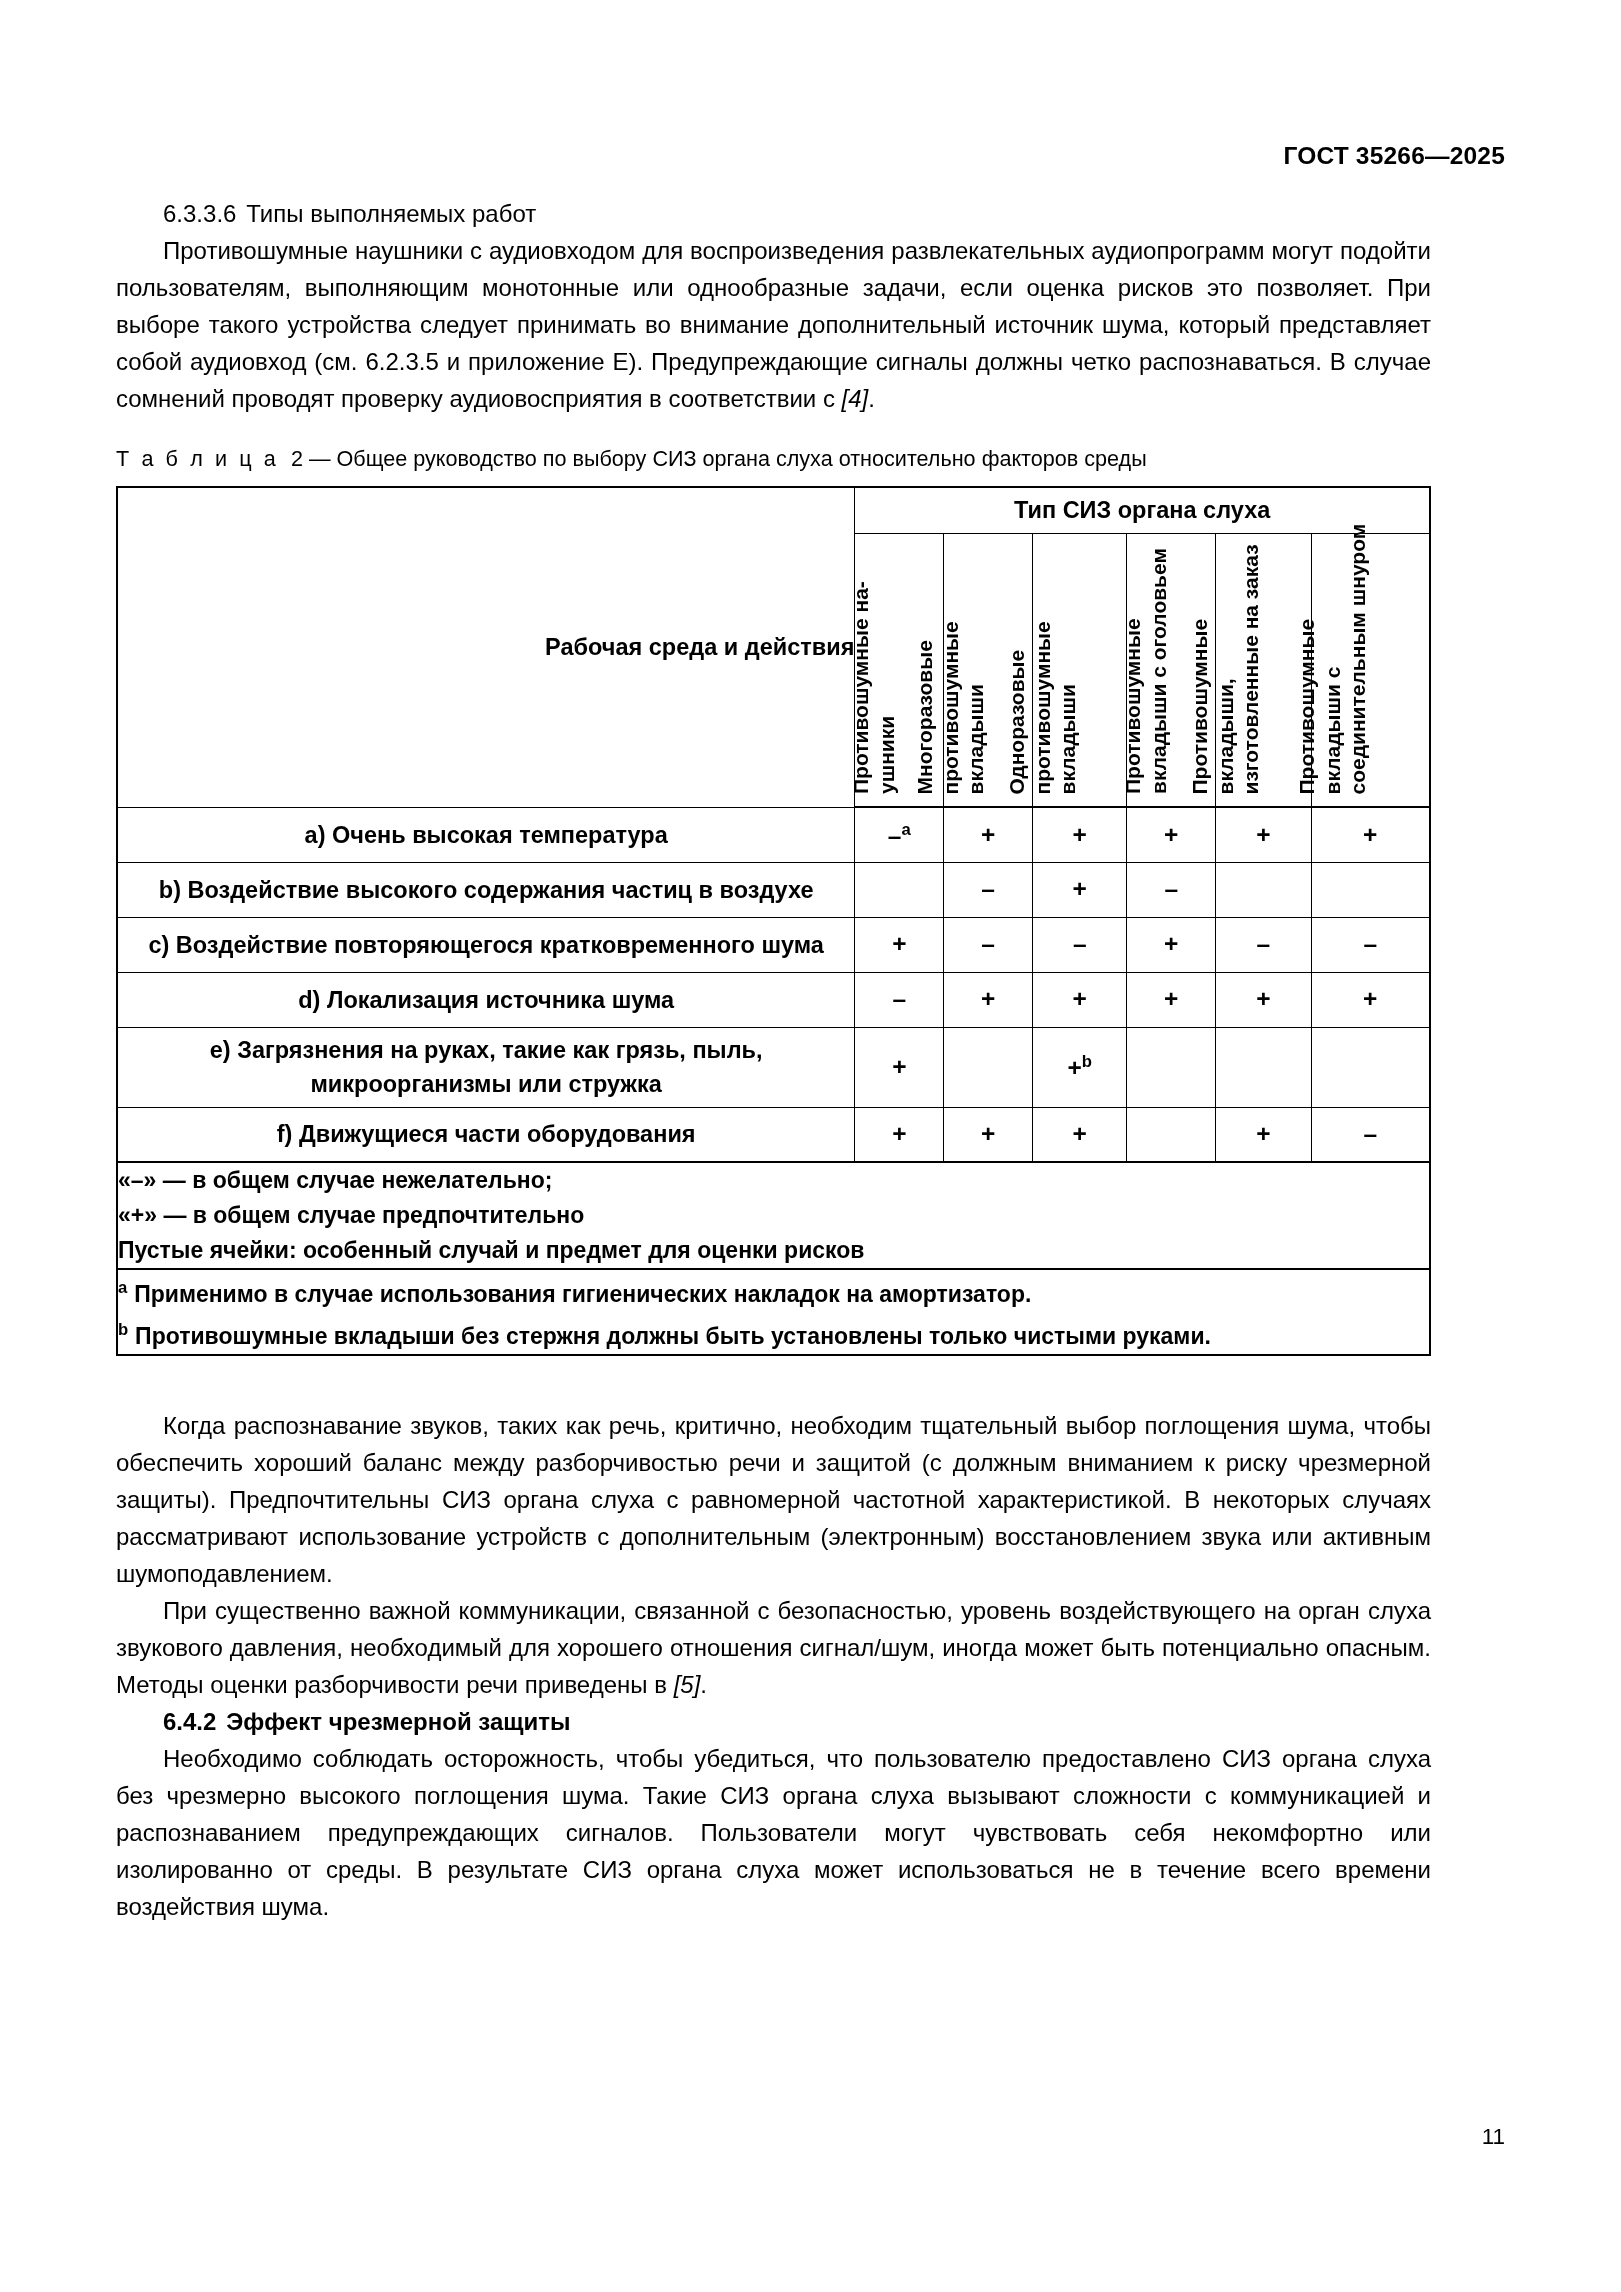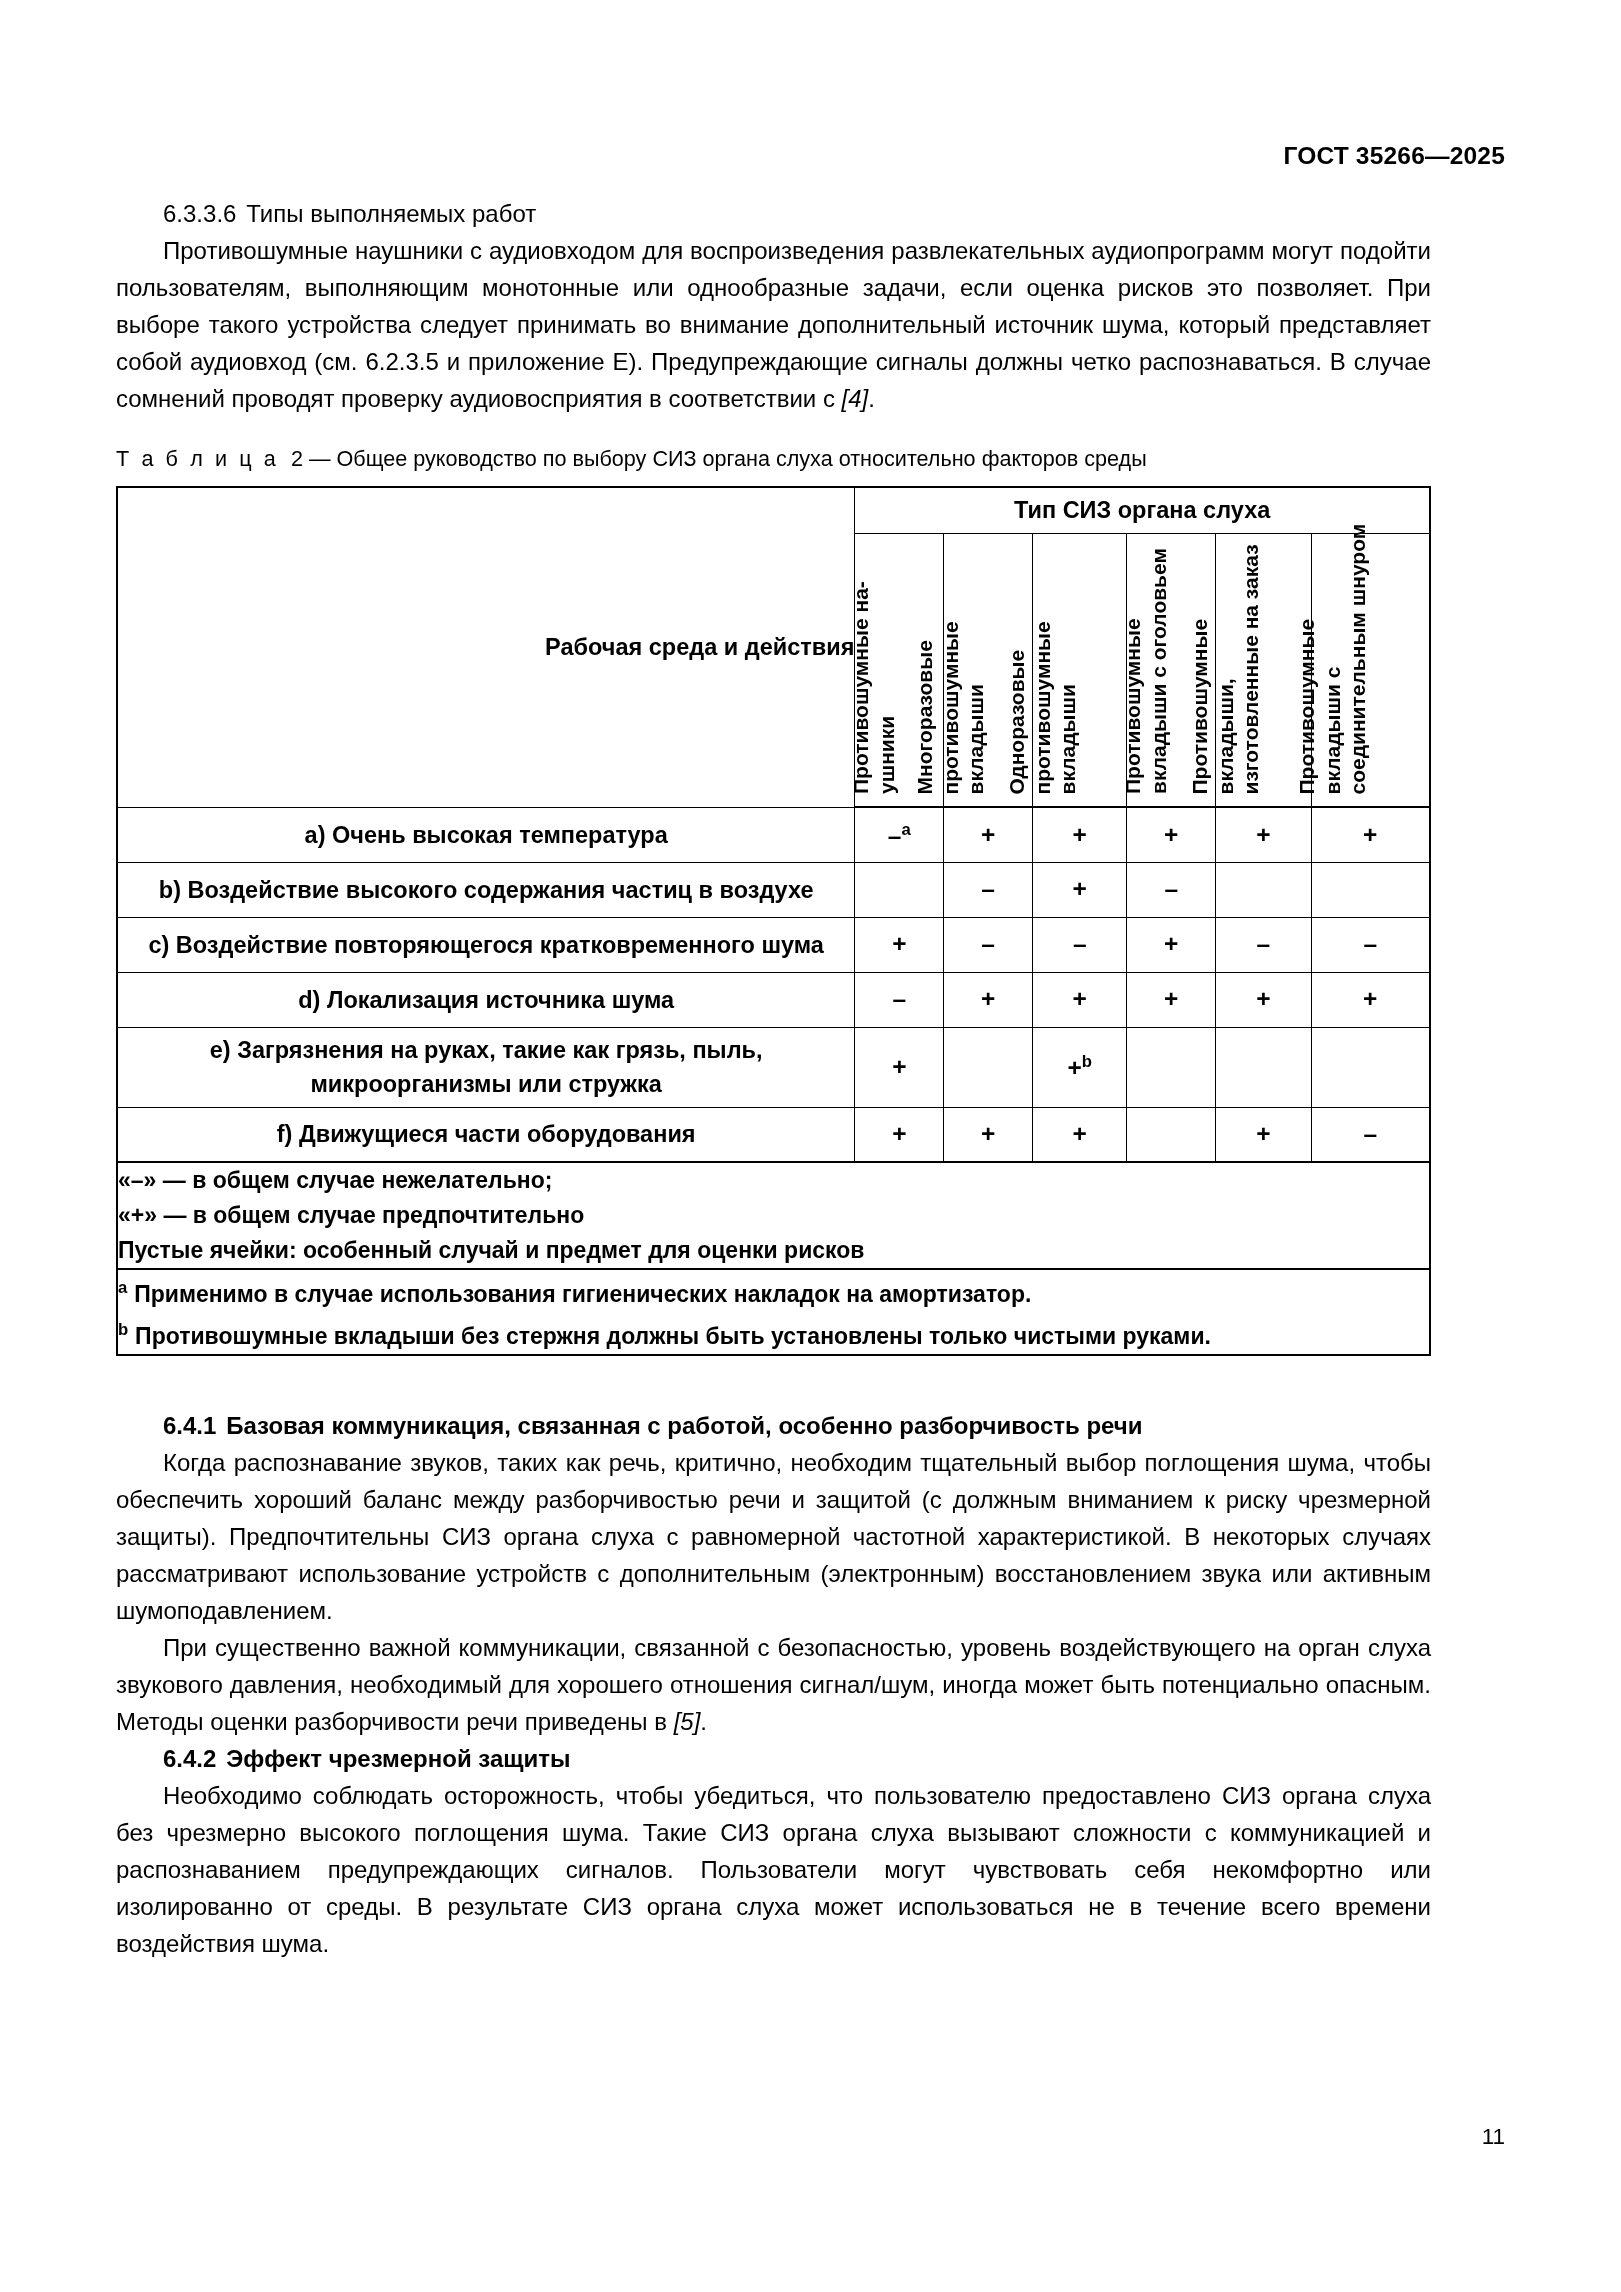--- a/index.html
+++ b/index.html
@@ -328,23 +328,20 @@
           </td>
         </tr>
       </tbody>
     </table>
 
     <div class="gap-l"></div>
 
 
     <div class="gap-s"></div>
 
-    <p class="sec-bold indent-head">
-      <span class="num">6.4.1</span><span>Базовая коммуникация, связанная с работой, особенно разборчивость речи</span>
-    </p>
 
     <p class="body ind">Когда распознавание звуков, таких как речь, критично, необходим тщательный выбор поглощения шума, чтобы обеспечить хороший баланс между разборчивостью речи и защитой (с должным вниманием к риску чрезмерной защиты). Предпочтительны СИЗ органа слуха с равномерной частотной характеристикой. В некоторых случаях рассматривают использование устройств с дополнительным (электронным) восстановлением звука или активным шумоподавлением.</p>
     <p class="body ind"><span>При существенно важной коммуникации, связанной с безопасностью, уровень воздействующего на орган слуха звукового давления, необходимый для хорошего отношения сигнал/шум, иногда может быть потенциально опасным. Методы оценки разборчивости речи приведены в </span><em class="ref">[5]</em><span>.</span></p>
 
     <p class="sec-bold indent-head">
       <span class="num">6.4.2</span><span>Эффект чрезмерной защиты</span>
     </p>
 
     <p class="body ind">Необходимо соблюдать осторожность, чтобы убедиться, что пользователю предоставлено СИЗ органа слуха без чрезмерно высокого поглощения шума. Такие СИЗ органа слуха вызывают сложности с коммуникацией и распознаванием предупреждающих сигналов. Пользователи могут чувствовать себя некомфортно или изолированно от среды. В результате СИЗ органа слуха может использоваться не в течение всего времени воздействия шума.</p>
 

